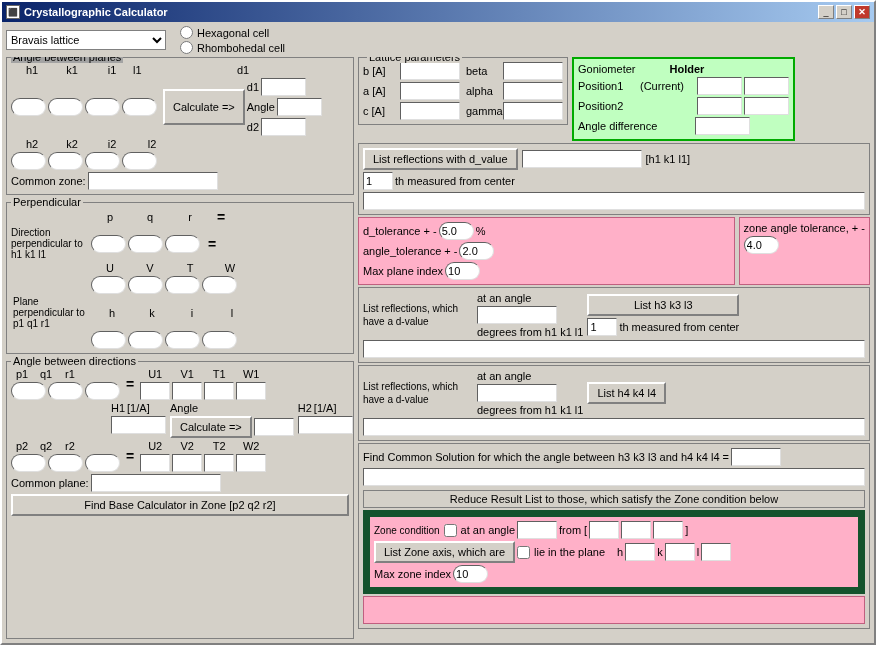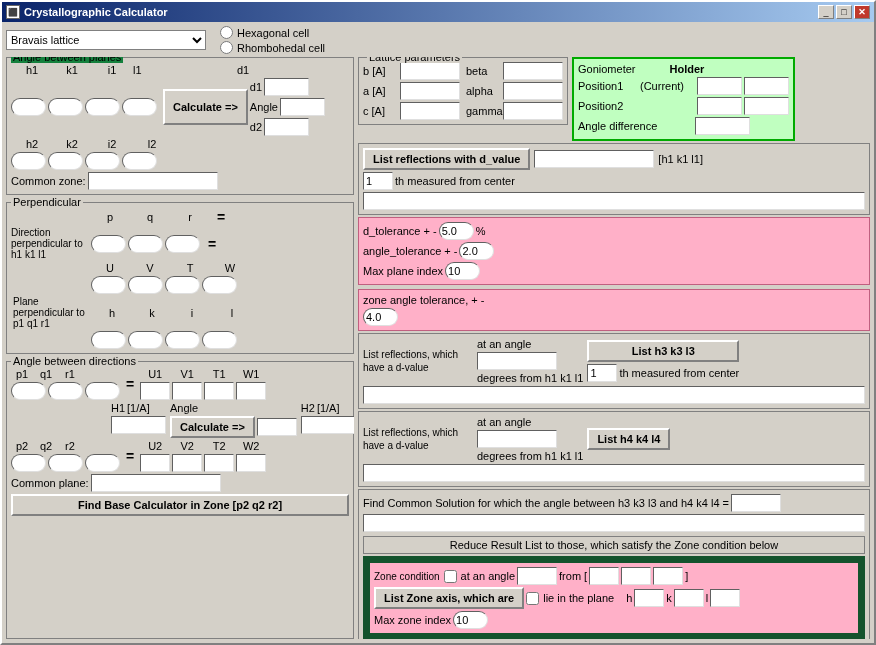--- a/index.html
+++ b/index.html
@@ -13,45 +13,45 @@
     .titlebar-buttons { display: flex; gap: 2px; }
     .titlebar-btn { width: 16px; height: 14px; background: #d4d0c8; border: 1px solid #fff; border-right-color: #808080; border-bottom-color: #808080; display: flex; align-items: center; justify-content: center; font-size: 9px; cursor: pointer; }
     .titlebar-btn.close { background: #c0392b; color: #fff; font-weight: bold; }
     
     input[type=text] { height: 18px; border: 1px solid #808080; border-top-color: #606060; border-left-color: #606060; border-right-color: #dfdfdf; border-bottom-color: #dfdfdf; background: #fff; padding: 1px 2px; font-size: 11px; font-family: inherit; }
     input[type=radio] { margin: 0 2px 0 0; }
     input[type=checkbox] { margin: 0 2px 0 0; }
     
     select { height: 20px; border: 1px solid #808080; background: #fff; font-size: 11px; font-family: inherit; }
     
-    .btn { height: 22px; background: #d4d0c8; border: 2px solid; border-color: #fff #808080 #808080 #fff; padding: 1px 8px; font-size: 11px; cursor: pointer; font-family: inherit; white-space: nowrap; font-weight: bold; }
+    .btn { height: 22px; background: #d4d0c8; border: 2px solid; border-color: #fff #808080 #808080 #fff; padding: 1px 8px; font-size: 11px; cursor: pointer; font-family: inherit; white-space: nowrap; }
     
     label { white-space: nowrap; }
     
     .row { display: flex; align-items: center; gap: 2px; }
     
     
     .angle-planes-section { border: 1px solid #808080; padding: 4px; position: relative; }
-    .angle-planes-label { position: absolute; top: -7px; left: 4px; background: #15803d; padding: 0 2px; }
+    .angle-planes-label { position: absolute; top: -7px; left: 4px; background: #a3a3a3; padding: 0 2px; }
     
     .perpendicular-section { border: 1px solid #808080; padding: 4px; position: relative; margin-top: 4px; }
     .perp-label { position: absolute; top: -7px; left: 4px; background: #d4d0c8; padding: 0 2px; }
     
     .angle-dir-section { border: 1px solid #808080; padding: 4px; position: relative; margin-top: 4px; }
     .angle-dir-label { position: absolute; top: -7px; left: 4px; background: #d4d0c8; padding: 0 2px; }
     
     .w30 { width: 30px; }
     .w35 { width: 35px; border-radius: 9px; }
     .w40 { width: 40px; }
     .w45 { width: 45px; }
     .w50 { width: 50px; }
     .w55 { width: 55px; }
     .w60 { width: 60px; }
     .w80 { width: 80px; }
-    .w200 { width: 200px; }
+    .w200 { width: 160px; }
     .mt2 { margin-top: 2px; }
     .mb2 { margin-bottom: 2px; }
     .gap2 { gap: 2px; }
     .gap4 { gap: 4px; }
   </style>
 </head>
 <body>
 
 <div class="window">
 
@@ -350,21 +350,21 @@
             <input type="text" style="width: 120px;">
             <span>[h1 k1 l1]</span>
           </div>
           <div class="row gap2 mt2">
             <input type="text" class="w30" value="1" style="">
             <span>th measured from center</span>
           </div>
           <input type="text" style="width: 100%; margin-top: 2px;">
         </div>
 
-        <div style="display:flex; gap:4px;flex-direction:column;">
+        <div style="display:flex; gap:4px;">
           <div style="background:#ffb0c8; border:1px solid #c06080; padding:4px; flex:1;">
             <div class="row gap2 mb2">
               <span>d_tolerance + -</span>
               <input type="text" class="w35" value="5.0" style="">
               <span>%</span>
             </div>
             <div class="row gap2 mb2">
               <span>angle_tolerance + -</span>
               <input type="text" class="w35" value="2.0" style="">
             </div>

